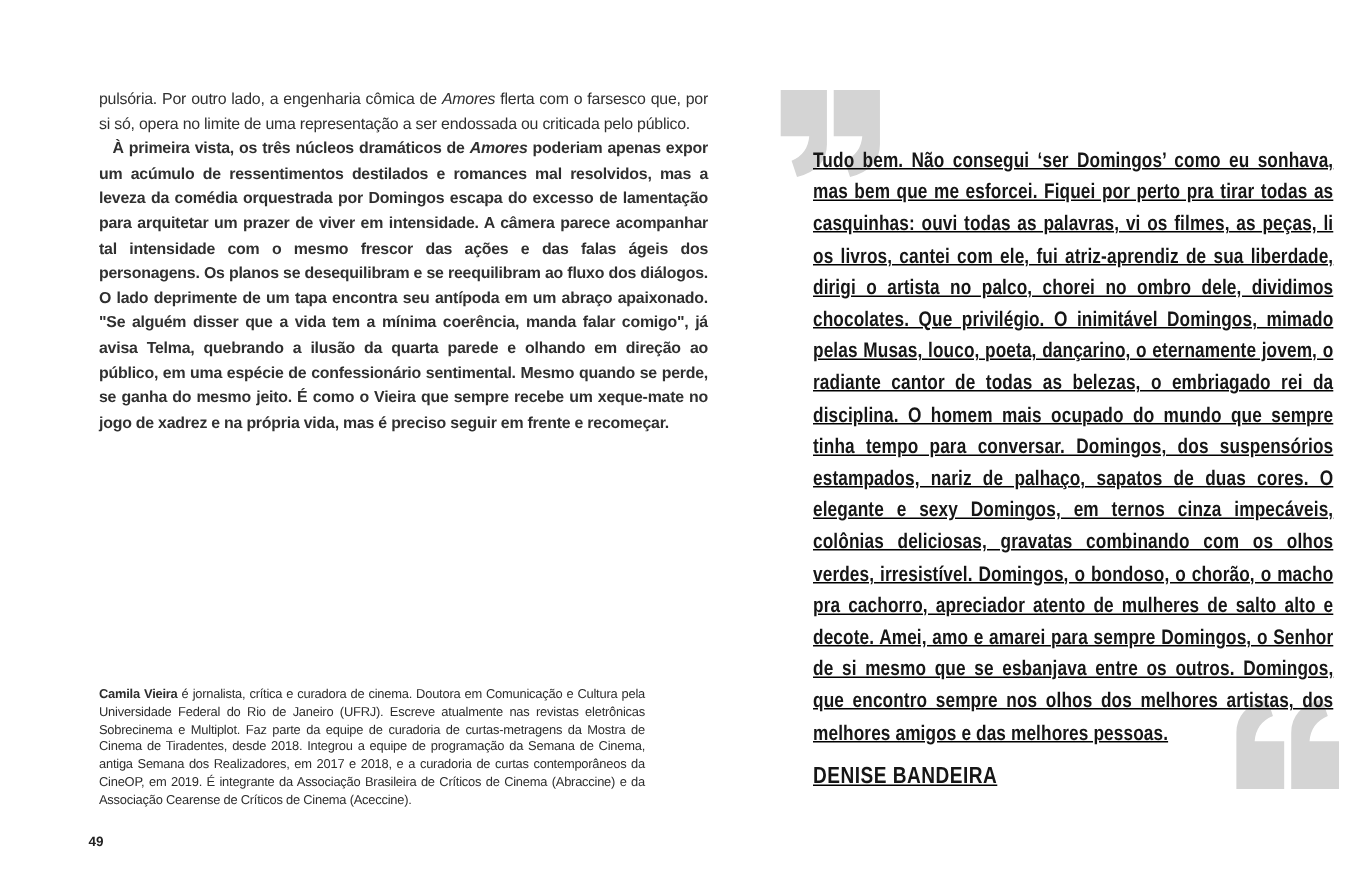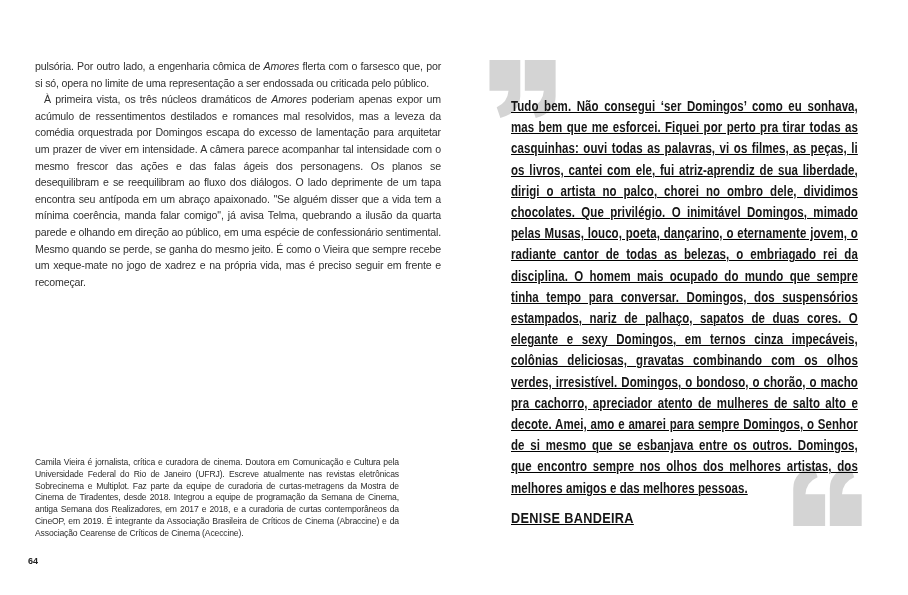--- a/index.html
+++ b/index.html
@@ -6,48 +6,48 @@
   * { margin: 0; padding: 0; box-sizing: border-box; }
   html, body { background: #ffffff; }
   .spread {
     position: relative;
     width: 908px;
     height: 595px;
     background: #ffffff;
     overflow: hidden;
     font-family: "Liberation Sans", sans-serif;
   }
-  .page { position: absolute; top: 0; height: 595px; }
+  .page { position: absolute; top: 0; height: 595px; margin-left: 31px; }
   .page-left  { left: 0;   width: 454px; }
   .page-right { left: 454px; width: 454px; }
 
   
   .article-column {
     position: absolute;
     left: 35px; top: 58px; width: 406px;
     font-size: 10.6px;
     line-height: 16.6px;
     letter-spacing: -0.15px;
     text-align: justify;
     color: #303030;
   }
   .article-column p { margin: 0; }
-  .article-column p.indented { text-indent: 9px; }
+  .article-column p.indented { text-indent: 9px; font-weight: bold; }
   .article-column i { font-style: italic; }
 
   .author-bio {
     position: absolute;
     left: 35px; top: 457px; width: 364px;
     font-size: 8.6px;
     line-height: 11.8px;
     letter-spacing: -0.15px;
     text-align: justify;
     color: #2d2d2d;
   }
-  .author-bio b { font-weight: normal; }
+  .author-bio b { font-weight: bold; }
 
   .page-number {
     position: absolute;
     left: 28px; top: 556px;
     font-size: 9px;
     font-weight: bold;
     color: #222222;
   }
 
   
@@ -91,21 +91,21 @@
 
   <div class="page page-left">
 
     <div class="article-column">
       <p>pulsória. Por outro lado, a engenharia cômica de <i>Amores</i> flerta com o farsesco que, por si só, opera no limite de uma representação a ser endossada ou criticada pelo público.</p>
       <p class="indented">À primeira vista, os três núcleos dramáticos de <i>Amores</i> poderiam apenas expor um acúmulo de ressentimentos destilados e romances mal resolvidos, mas a leveza da comédia orquestrada por Domingos escapa do excesso de lamentação para arquitetar um prazer de viver em intensidade. A câmera parece acompanhar tal intensidade com o mesmo frescor das ações e das falas ágeis dos personagens. Os planos se desequilibram e se reequilibram ao fluxo dos diálogos. O lado deprimente de um tapa encontra seu antípoda em um abraço apaixonado. "Se alguém disser que a vida tem a mínima coerência, manda falar comigo", já avisa Telma, quebrando a ilusão da quarta parede e olhando em direção ao público, em uma espécie de confessionário sentimental. Mesmo quando se perde, se ganha do mesmo jeito. É como o Vieira que sempre recebe um xeque-mate no jogo de xadrez e na própria vida, mas é preciso seguir em frente e recomeçar.</p>
     </div>
 
     <div class="author-bio"><b>Camila Vieira</b> é jornalista, crítica e curadora de cinema. Doutora em Comunicação e Cultura pela Universidade Federal do Rio de Janeiro (UFRJ). Escreve atualmente nas revistas eletrônicas Sobrecinema e Multiplot. Faz parte da equipe de curadoria de curtas-metragens da Mostra de Cinema de Tiradentes, desde 2018. Integrou a equipe de programação da Semana de Cinema, antiga Semana dos Realizadores, em 2017 e 2018, e a curadoria de curtas contemporâneos da CineOP, em 2019. É integrante da Associação Brasileira de Críticos de Cinema (Abraccine) e da Associação Cearense de Críticos de Cinema (Aceccine).</div>
 
-    <div class="page-number">64</div>
+    <div class="page-number">49</div>
   </div>
 
   <div class="page page-right">
 
     <svg class="quote-mark open" width="74" height="58" viewBox="0 0 74 64" aria-hidden="true">
       <g fill="#d4d4d4">
         <path d="M0 0 H34 V40 Q34 58 12 64 L8 52 Q20 47 21 34 H0 Z"></path>
         <path transform="translate(39,0)" d="M0 0 H34 V40 Q34 58 12 64 L8 52 Q20 47 21 34 H0 Z"></path>
       </g>
     </svg>

